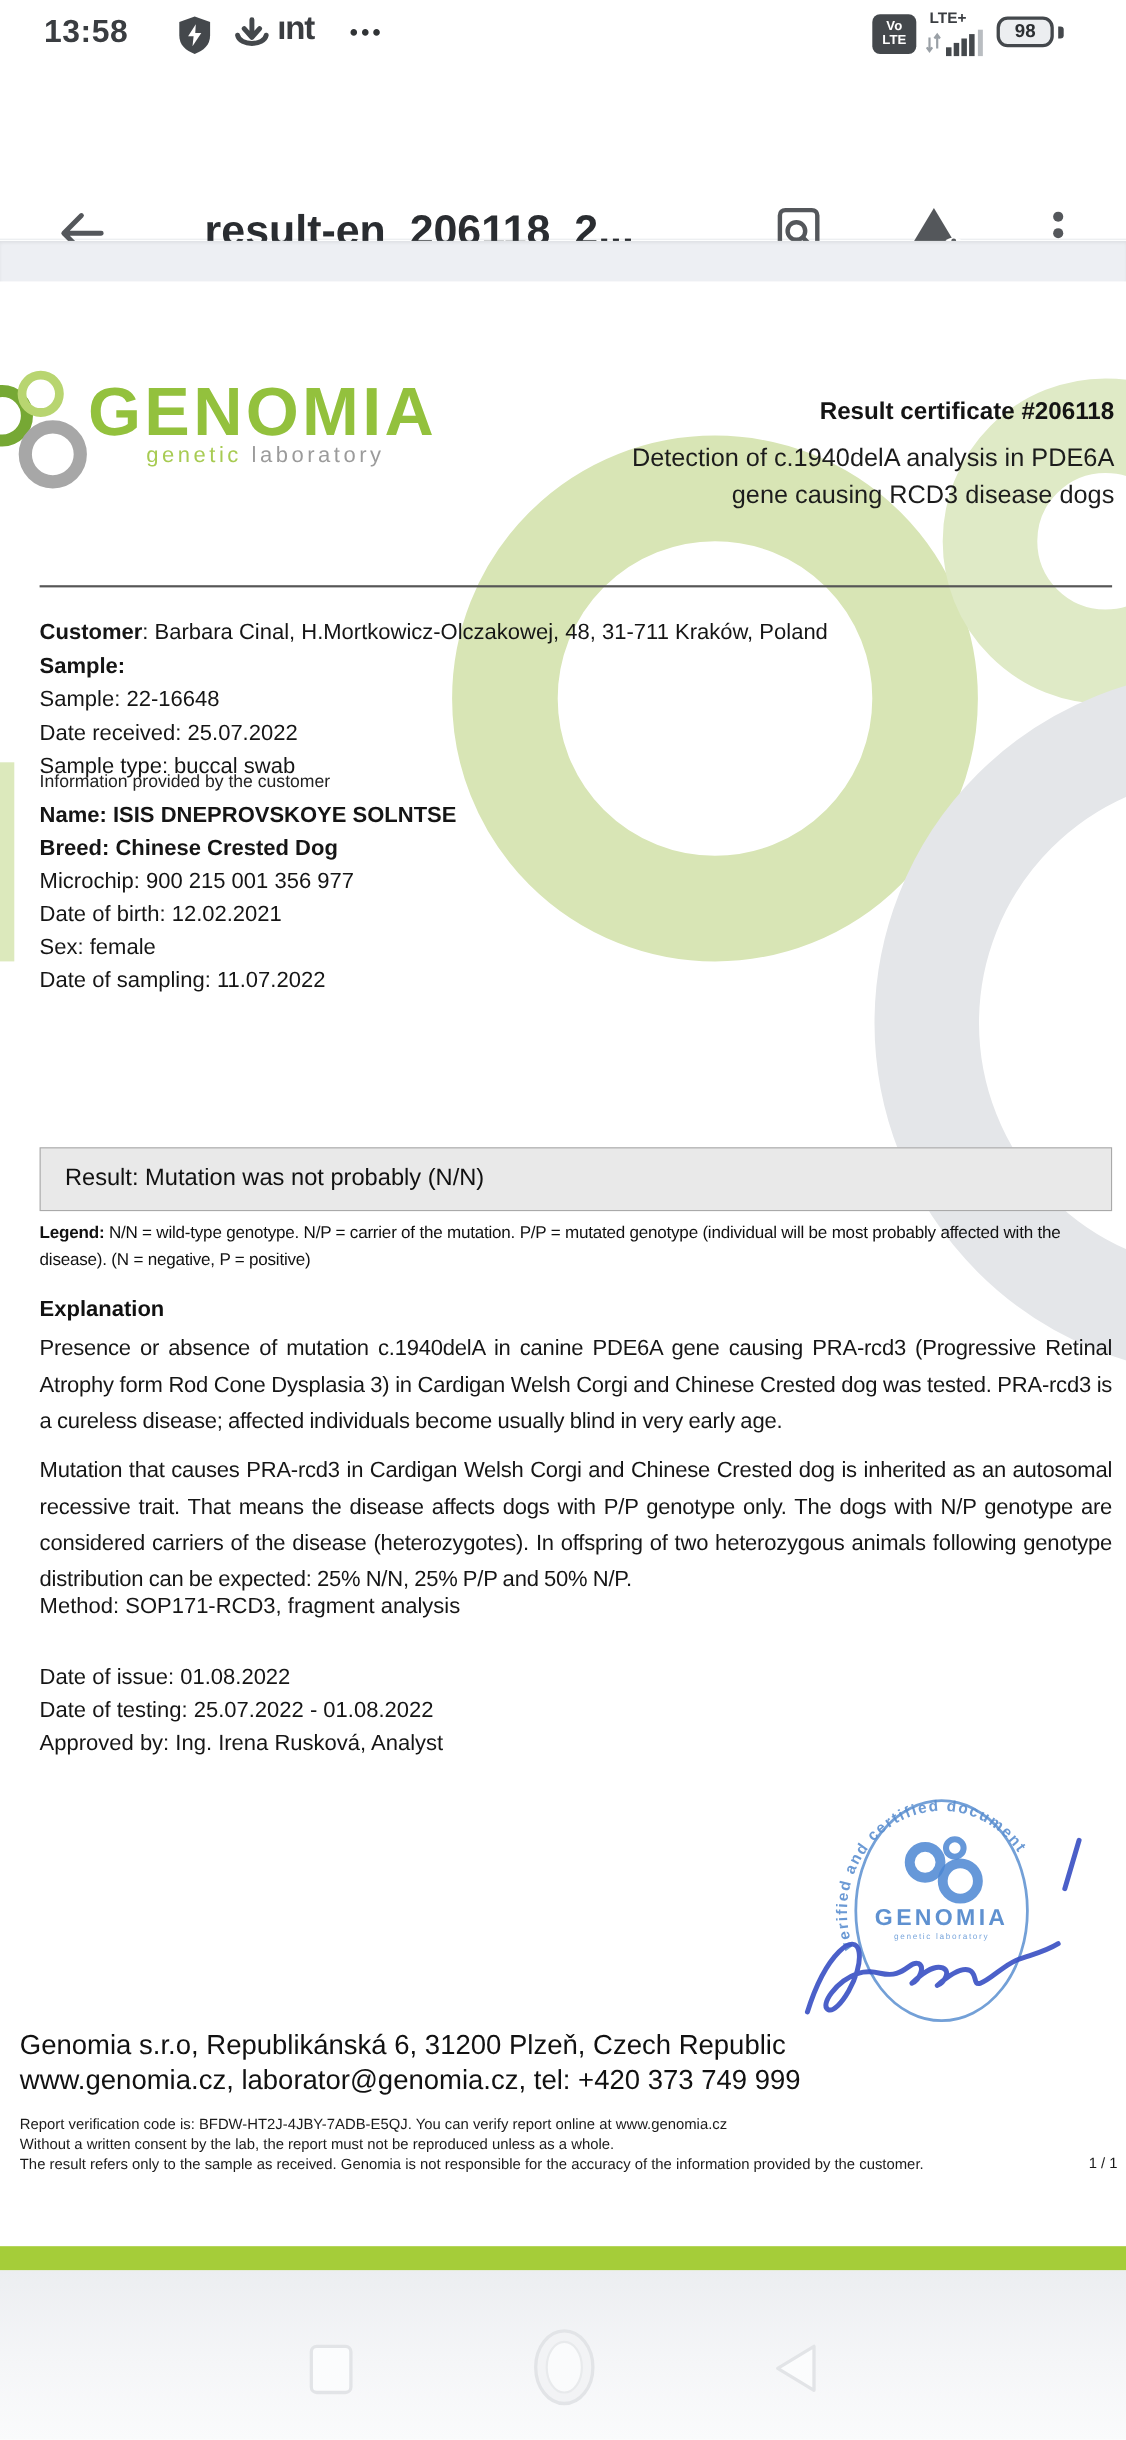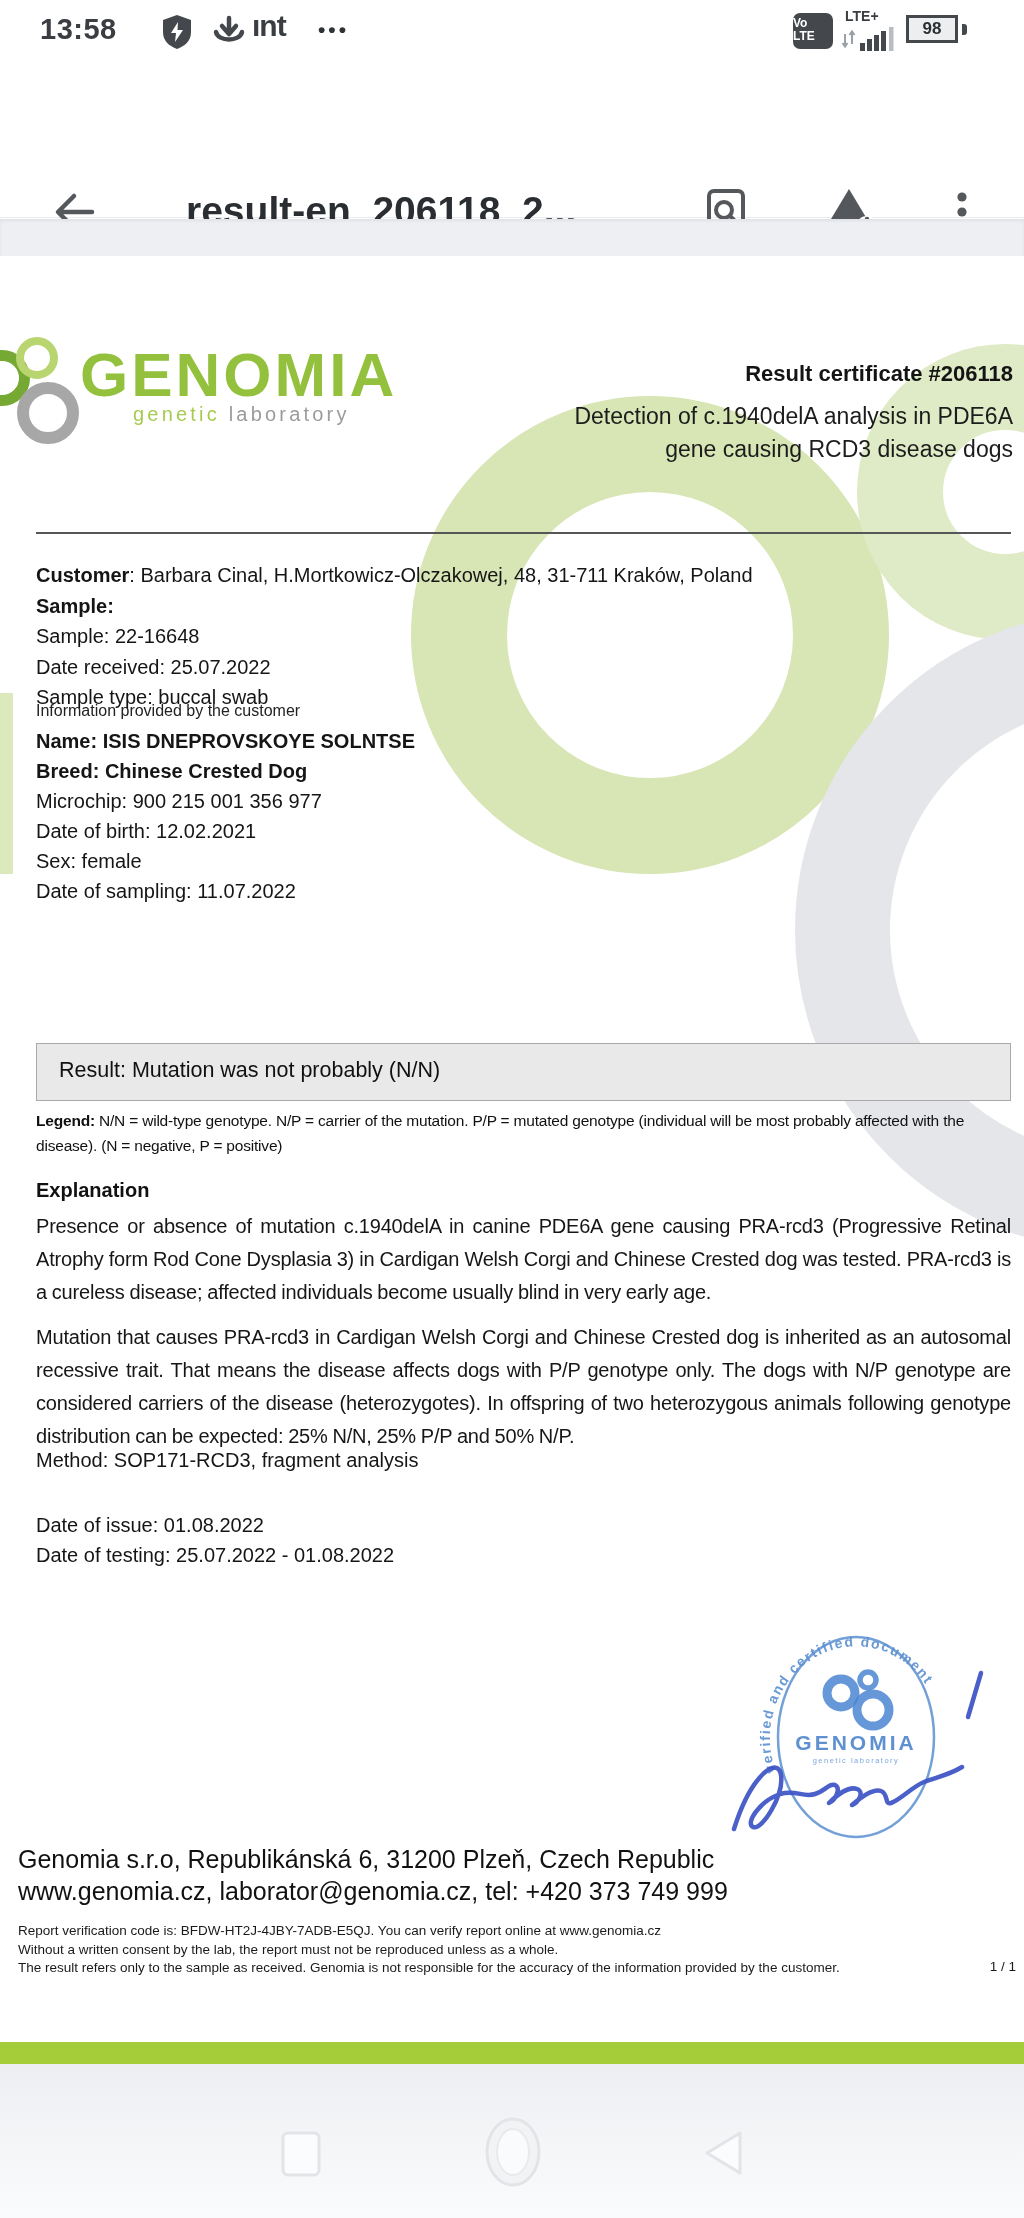--- a/index.html
+++ b/index.html
@@ -9,23 +9,23 @@
     -webkit-font-smoothing:antialiased;overflow:hidden;
   }
   .abs{position:absolute;}
 
   
   #status-bar{position:absolute;left:0;top:0;width:1024px;height:60px;background:#fff;}
   .sb-time{position:absolute;left:40px;top:13px;font-size:29px;font-weight:600;color:#3a3d41;letter-spacing:.5px;}
   .sb-dots{position:absolute;left:318px;top:18px;font-size:21px;letter-spacing:3px;color:#303336;font-weight:700;}
   .sb-app{position:absolute;left:252px;top:9px;font-size:30px;font-weight:700;color:#3a3d41;letter-spacing:-1px;}
   .volte{position:absolute;left:793px;top:13px;width:40px;height:36px;border-radius:7px;background:#44484c;color:#fff;
-    font-size:12px;font-weight:700;line-height:13px;text-align:left;padding-top:4px;box-sizing:border-box;}
+    font-size:12px;font-weight:700;line-height:13px;text-align:center;padding-top:4px;box-sizing:border-box;}
   .net-label{position:absolute;left:845px;top:8px;font-size:14px;font-weight:700;color:#3a3d41;}
-  .battery{position:absolute;left:906px;top:15px;width:52px;height:28px;border:3px solid #44484c;border-radius:0;background:#eceef0;
+  .battery{position:absolute;left:906px;top:15px;width:52px;height:28px;border:3px solid #44484c;border-radius:10px;background:#eceef0;
     box-sizing:border-box;text-align:center;font-size:17px;font-weight:700;color:#2c2f32;line-height:22px;}
   .battery-nub{position:absolute;left:962px;top:24px;width:5px;height:11px;border-radius:0 3px 3px 0;background:#44484c;}
 
   
   #app-bar{position:absolute;left:0;top:60px;width:1024px;height:158px;background:#fff;border-bottom:1px solid #e9ebee;box-sizing:border-box;}
   .ab-title{position:absolute;left:186px;top:129px;font-size:39px;color:#2a2d31;letter-spacing:0;white-space:nowrap;font-weight:bold;}
   #gray-strip{position:absolute;left:0;top:219px;width:1024px;height:37px;background:#edeff3;box-shadow:inset 0 2px 3px rgba(0,0,0,.06);}
 
   
   #doc{position:absolute;left:0;top:256px;width:1024px;height:1808px;background:#fff;overflow:hidden;}
@@ -184,20 +184,21 @@
   <div class="legend"><span class="b">Legend:</span><span> N/N = wild-type genotype. N/P = carrier of the mutation. P/P = mutated genotype (individual will be most probably affected with the disease). (N = negative, P = positive)</span></div>
 
   <div class="expl-head">Explanation</div>
   <div class="para para1">Presence or absence of mutation c.1940delA in canine PDE6A gene causing PRA-rcd3 (Progressive Retinal Atrophy form Rod Cone Dysplasia 3) in Cardigan Welsh Corgi and Chinese Crested dog was tested. PRA-rcd3 is a cureless disease; affected individuals become usually blind in very early age.</div>
   <div class="para para2">Mutation that causes PRA-rcd3 in Cardigan Welsh Corgi and Chinese Crested dog is inherited as an autosomal recessive trait. That means the disease affects dogs with P/P genotype only. The dogs with N/P genotype are considered carriers of the disease (heterozygotes). In offspring of two heterozygous animals following genotype distribution can be expected: 25% N/N, 25% P/P and 50% N/P.</div>
   <div class="method">Method: SOP171-RCD3, fragment analysis</div>
 
   <div class="blk dates-blk">
     <div>Date of issue: 01.08.2022</div>
     <div>Date of testing: 25.07.2022 - 01.08.2022</div>
+    <div>Approved by: Ing. Irena Rusková, Analyst</div>
   </div>
 
   <svg class="abs" style="left:706px;top:1341px" width="300" height="270" viewBox="0 0 300 270">
     <ellipse cx="150" cy="140" rx="78" ry="100" fill="none" stroke="#5b8fd0" stroke-width="2.5" opacity=".85"></ellipse>
     <defs>
         <path id="arcpath" d="M 72 180 A 86 92 0 1 1 228 180" fill="none"></path>
       </defs>
     <text font-size="14" fill="#5b8fd0" letter-spacing="1.6" font-weight="600" opacity=".9">
       <textPath href="#arcpath" startOffset="6">verified and certified document</textPath>
     </text>

